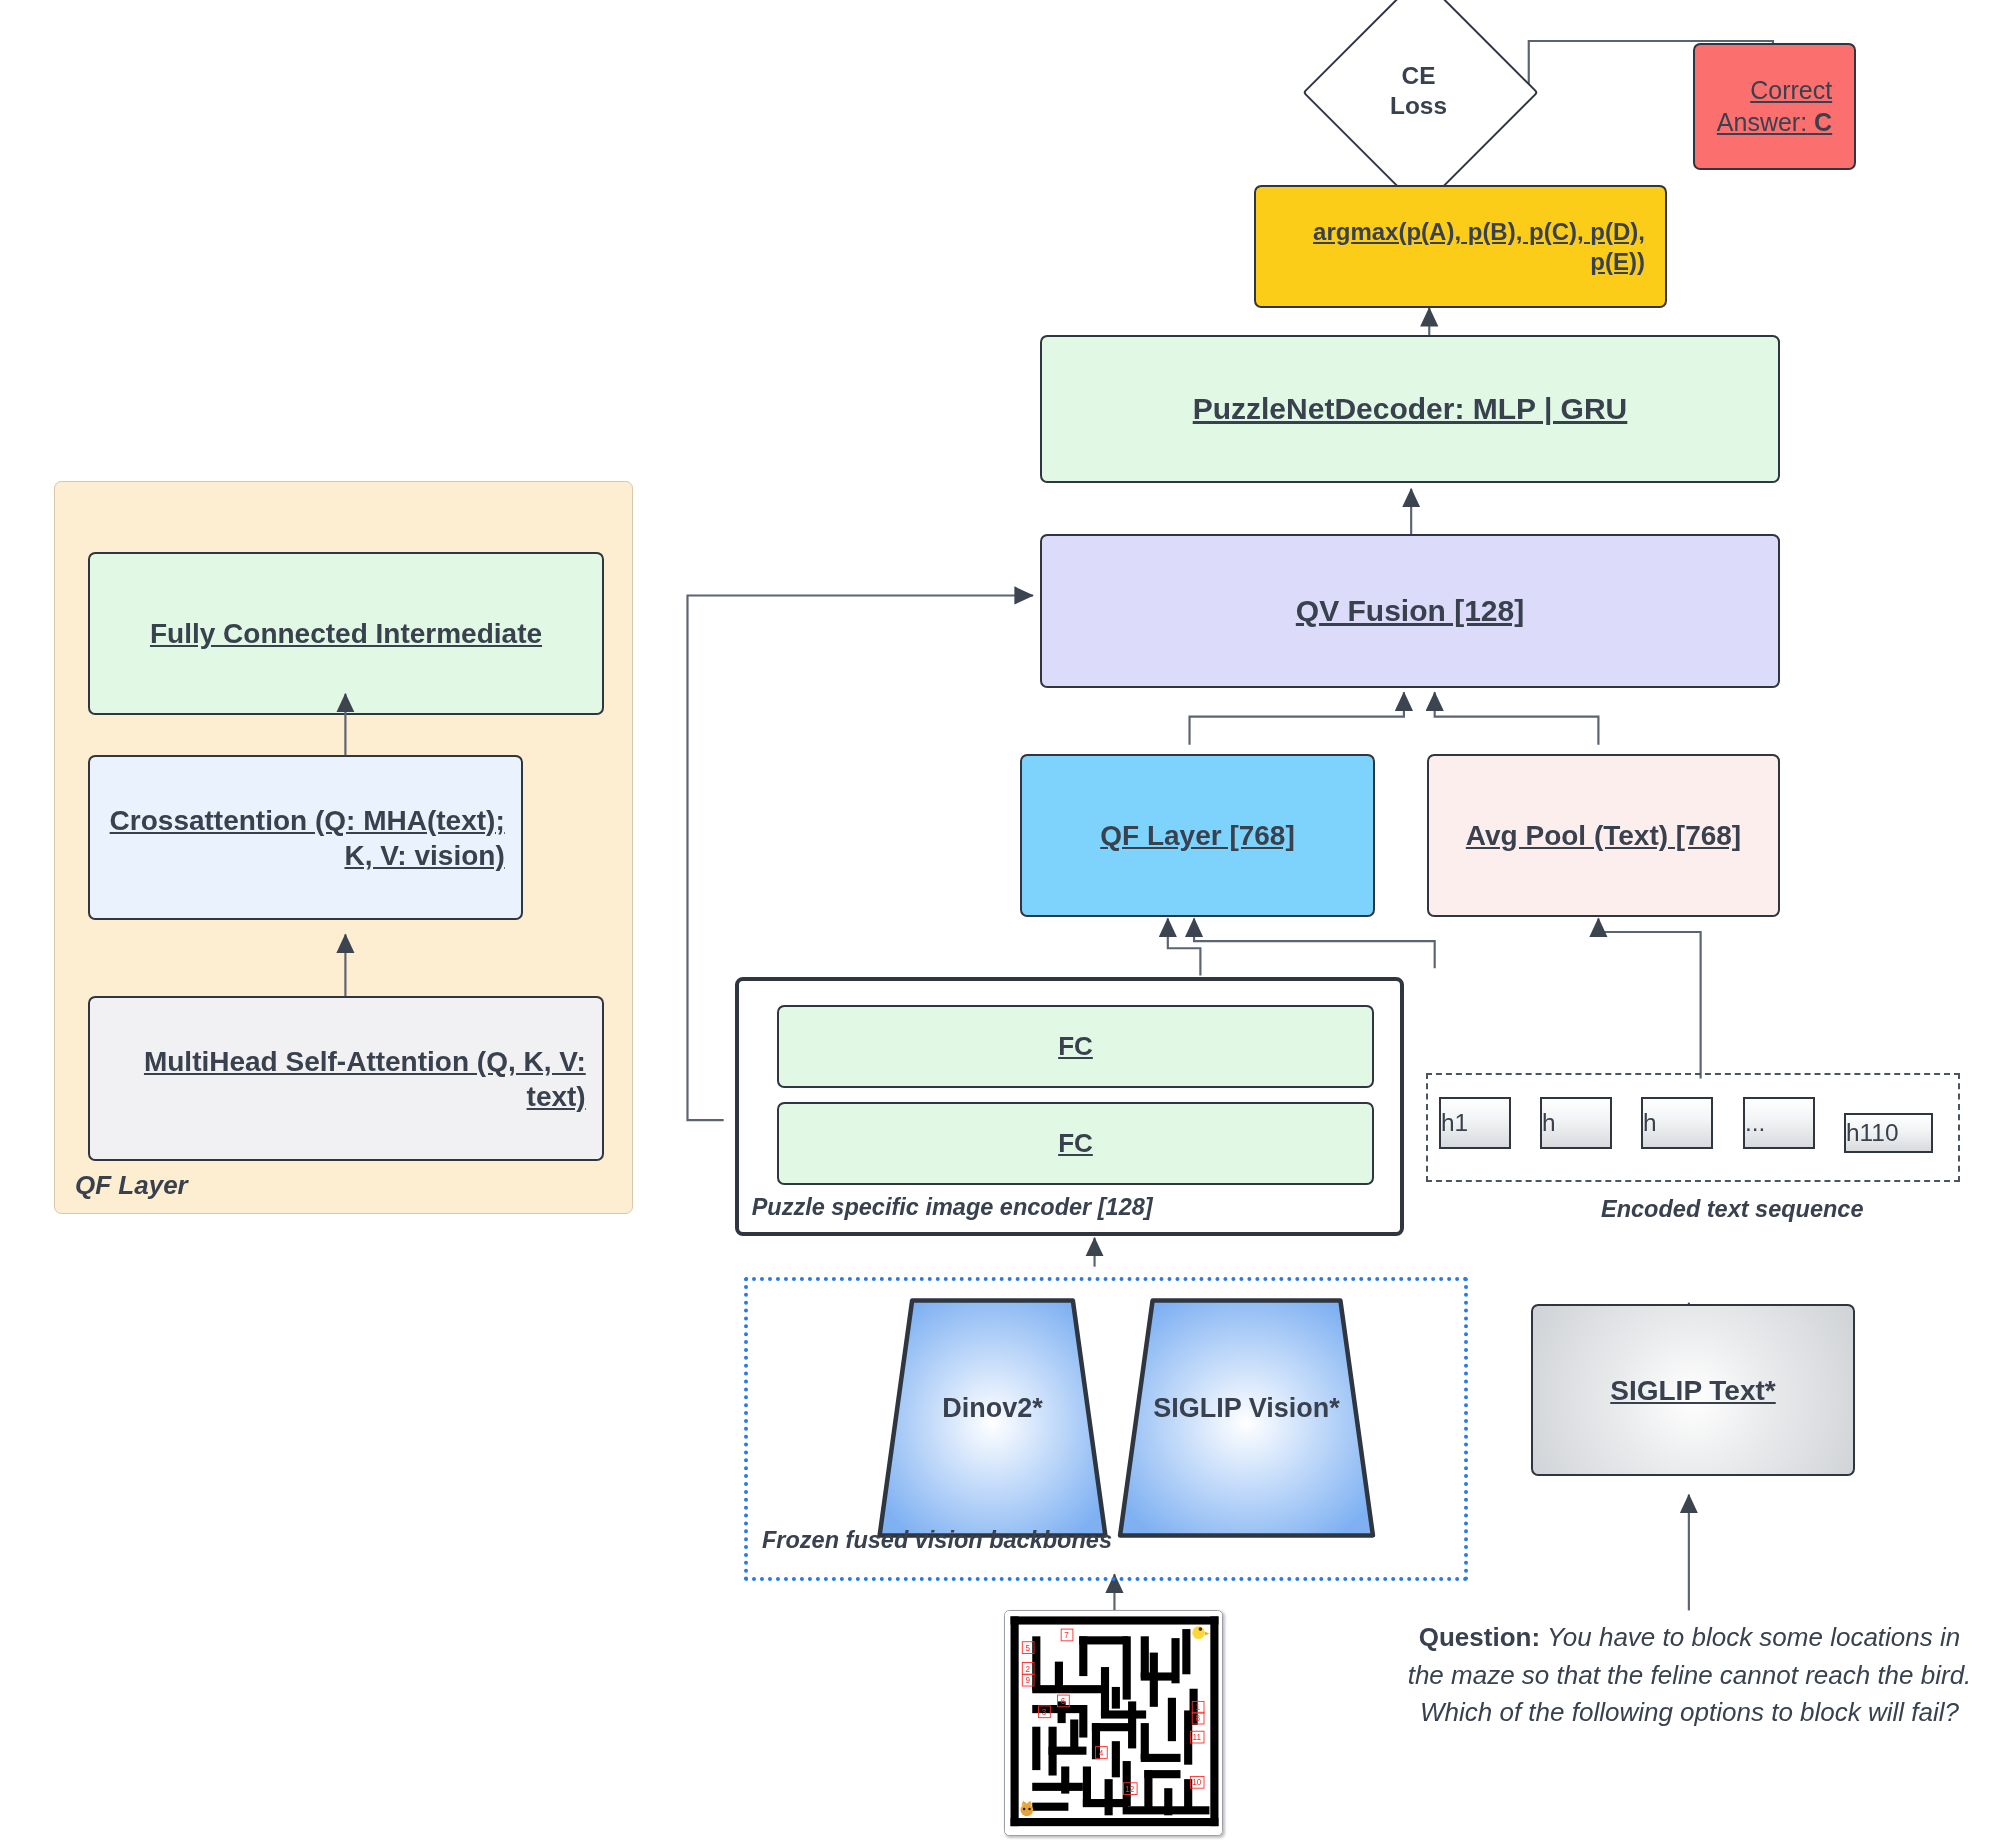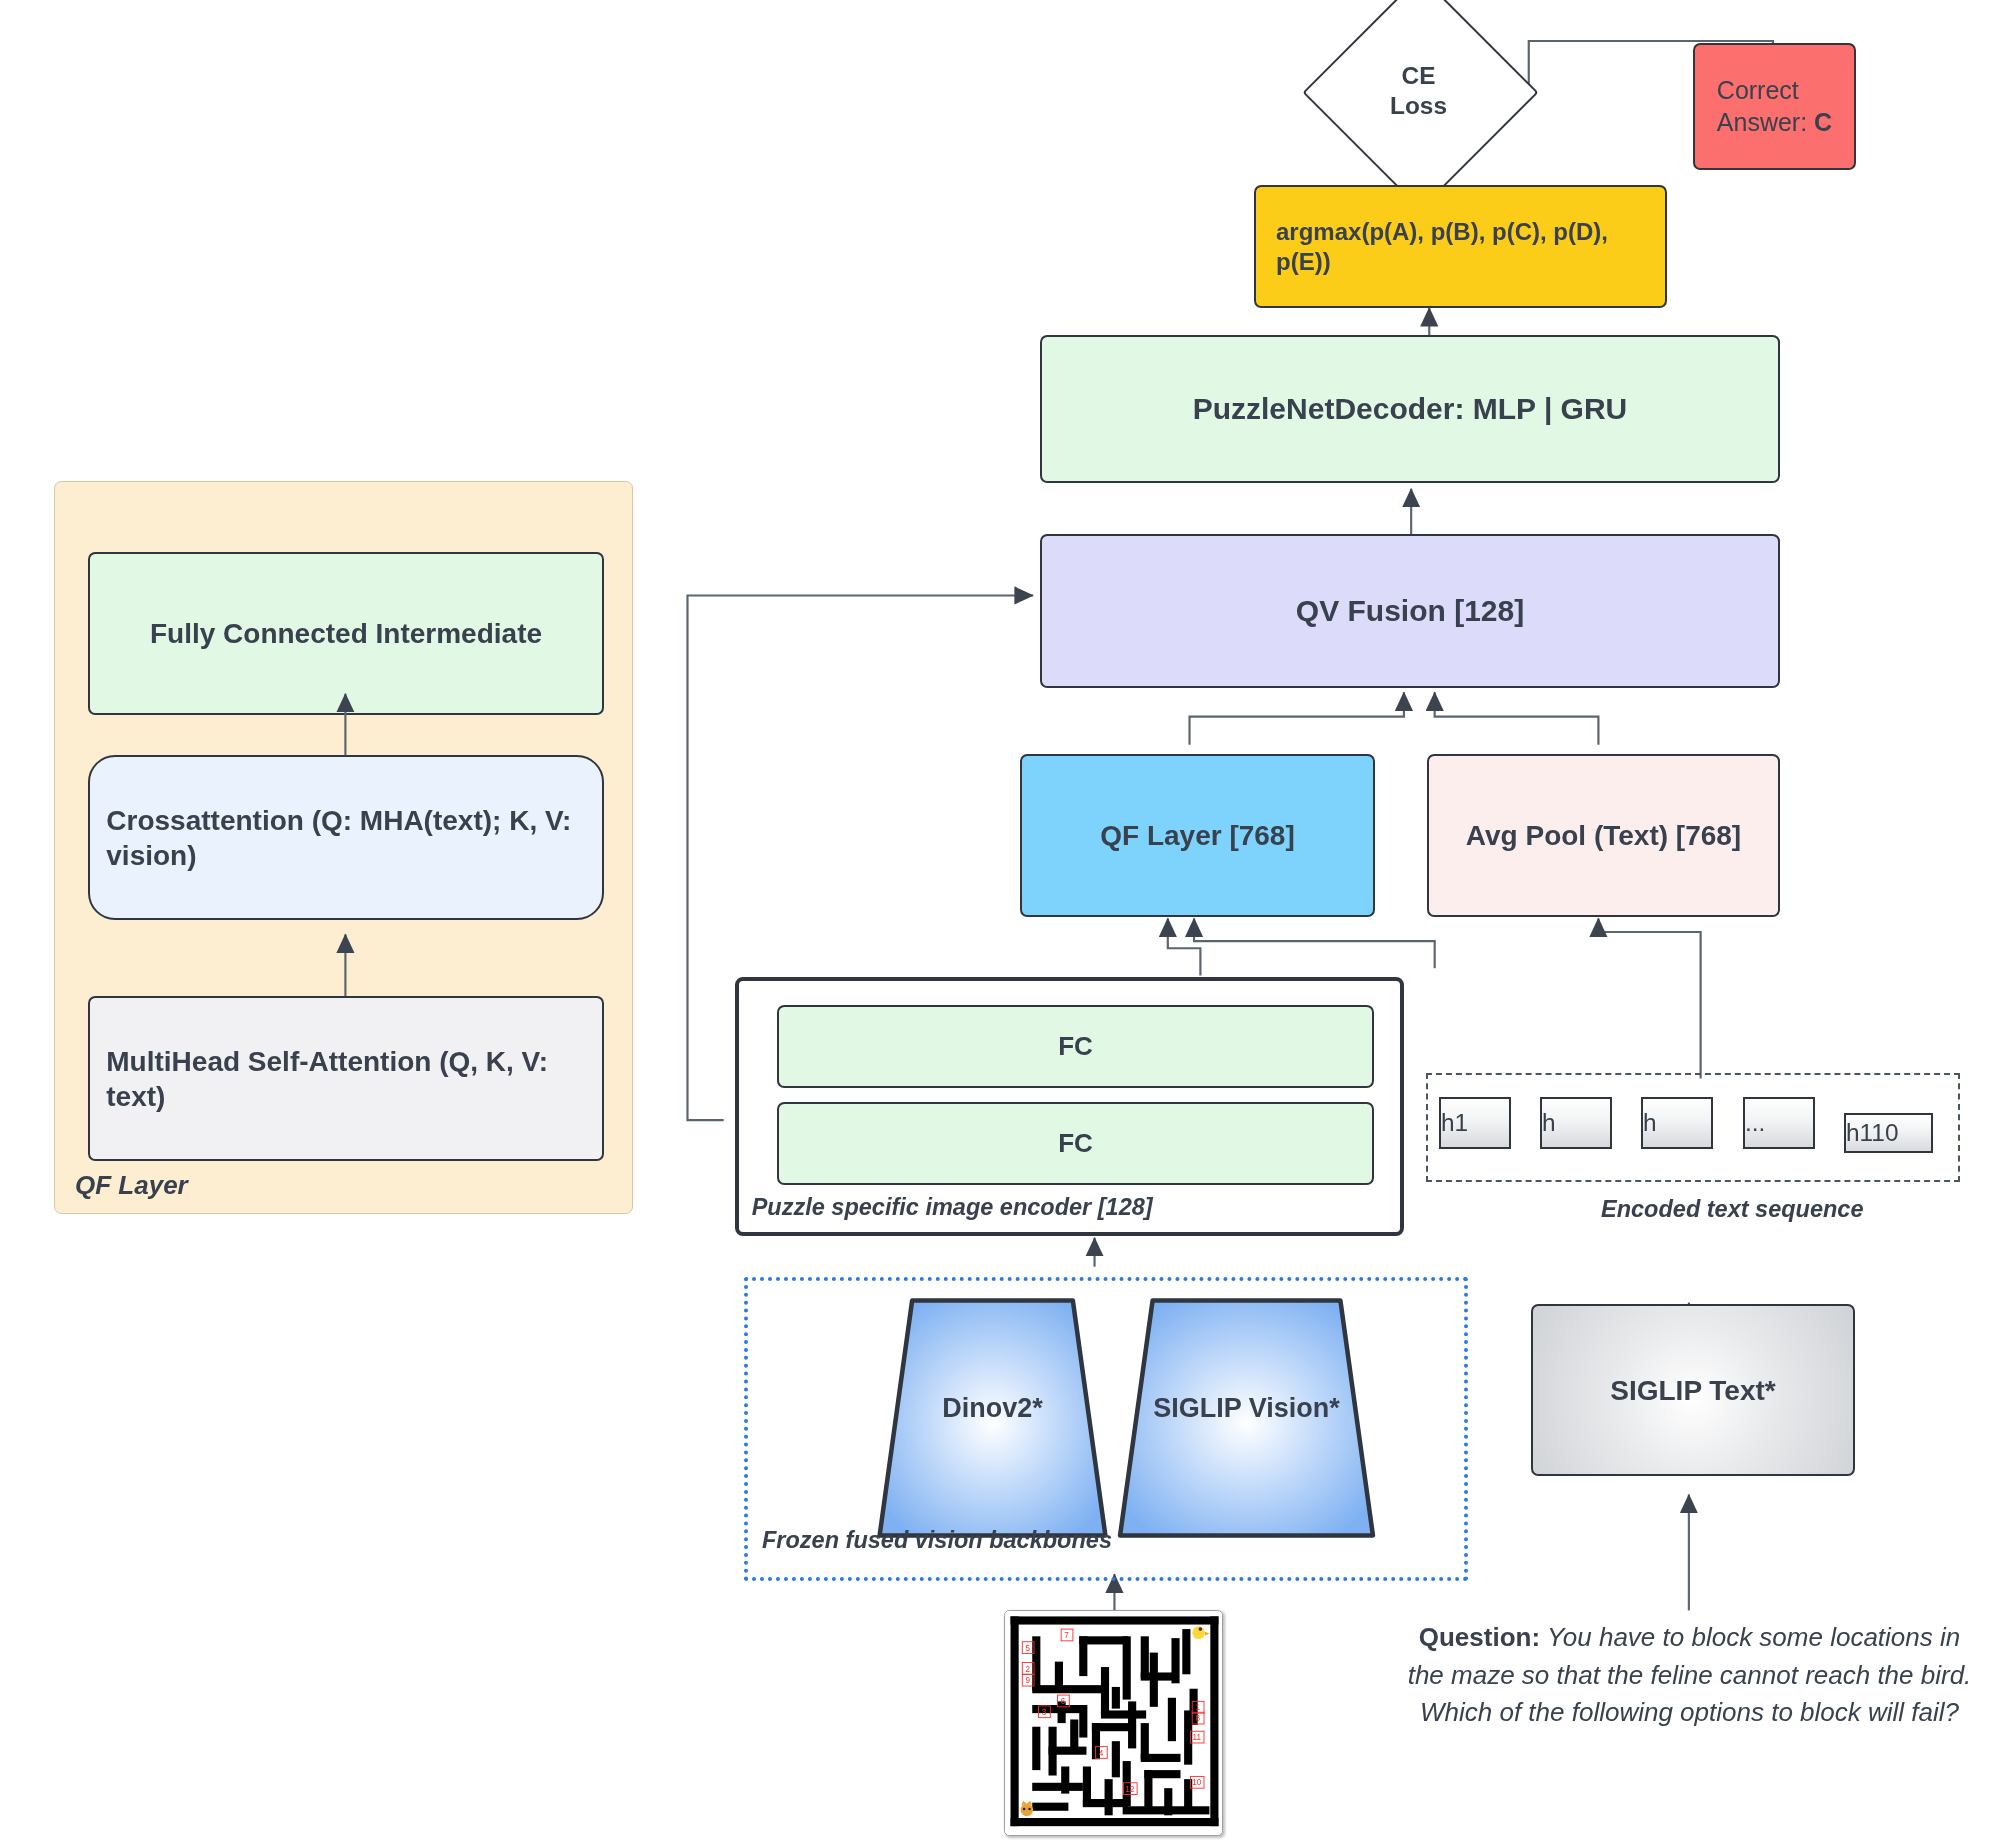--- a/index.html
+++ b/index.html
@@ -1,20 +1,20 @@
 <!DOCTYPE html>
 <html style="font-size:14.5px"><head>
 <meta charset="utf-8">
 <style>
   html,body{margin:0;padding:0;background:#ffffff;}
   body{width:1991px;height:1845px;position:relative;overflow:hidden;
        font-family:"Liberation Sans", sans-serif;color:#38414d;}
   .abs{position:absolute;box-sizing:border-box;}
   .node{border:2.7px solid #2f3640;border-radius:7.2px;display:flex;align-items:center;
-        justify-content:center;text-align:left;line-height:1.25;}
+        justify-content:center;text-align:right;line-height:1.25;text-decoration:underline;}
   .bold{font-weight:bold;}
   .ital{font-style:italic;font-weight:bold;}
   svg.wires{position:absolute;left:0;top:0;width:1991px;height:1845px;pointer-events:none;}
   .diamond{width:163px;height:163px;border:2.7px solid #2f3640;background:#fff;
            transform:rotate(45deg);border-radius:3.6px;}
   .diamond-label{position:absolute;left:0;top:0;width:163px;height:163px;
                  display:flex;align-items:center;justify-content:center;text-align:center;
                  font-weight:bold;font-size:24.4px;line-height:1.2;}
   .gradbox{background:radial-gradient(circle at 50% 55%, #ffffff 0%, #e9eaec 42%, #cfd2d6 100%);}
   .tok{background:linear-gradient(180deg,#ffffff 0%,#f2f3f4 45%,#d8dade 100%);
@@ -270,21 +270,21 @@
       <circle cx="27" cy="219" r="1.4" fill="#222"></circle>
     </g>
   </svg>
 </div>
 
 <div class="abs" style="left:54px;top:481px;width:579px;height:733px;background:#fdeed2;
             border:1.8px solid #d9c8a8;border-radius:7.2px;">
   <div class="abs node bold" style="left:33px;top:33px;width:516px;height:163px;background:#e1f8e4;font-size:28px;padding:0 16.3px;margin-top:37px;">
     <span>Fully Connected Intermediate</span>
   </div>
-  <div class="abs node bold" style="left:33px;top:273px;width:516px;height:165px;background:#eaf2fd;font-size:28px;padding:0 16.3px;border-radius:27px;">
+  <div class="abs node bold" style="left:33px;top:273px;width:435px;height:165px;background:#eaf2fd;font-size:28px;padding:0 16.3px;">
     <span>Crossattention (Q: MHA(text); K, V: vision)</span>
   </div>
   <div class="abs node bold" style="left:33px;top:514px;width:516px;height:165px;background:#f1f1f3;font-size:28px;padding:0 16.3px;">
     <span>MultiHead Self-Attention (Q, K, V: text)</span>
   </div>
   <div class="abs ital" style="left:20px;top:688px;font-size:26px;">QF Layer</div>
 
   <svg class="abs" style="left:0;top:0;width:579px;height:733px;" viewBox="0 0 640 810">
     <defs>
       <marker id="ah2" markerWidth="11" markerHeight="11" refX="8.6" refY="4.2" orient="auto" markerUnits="strokeWidth">

